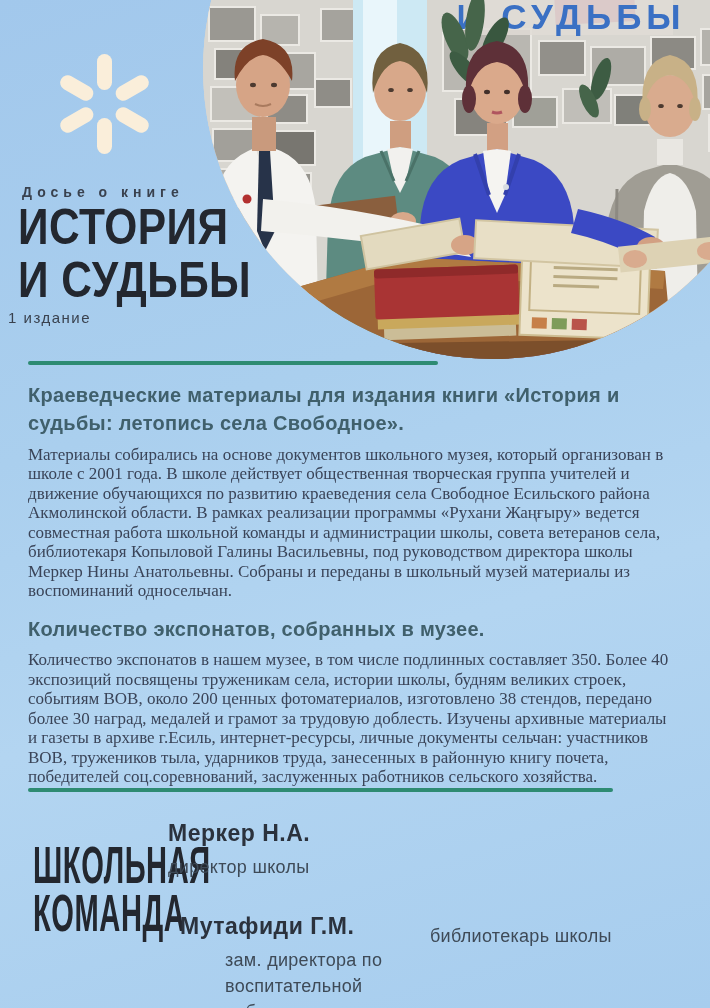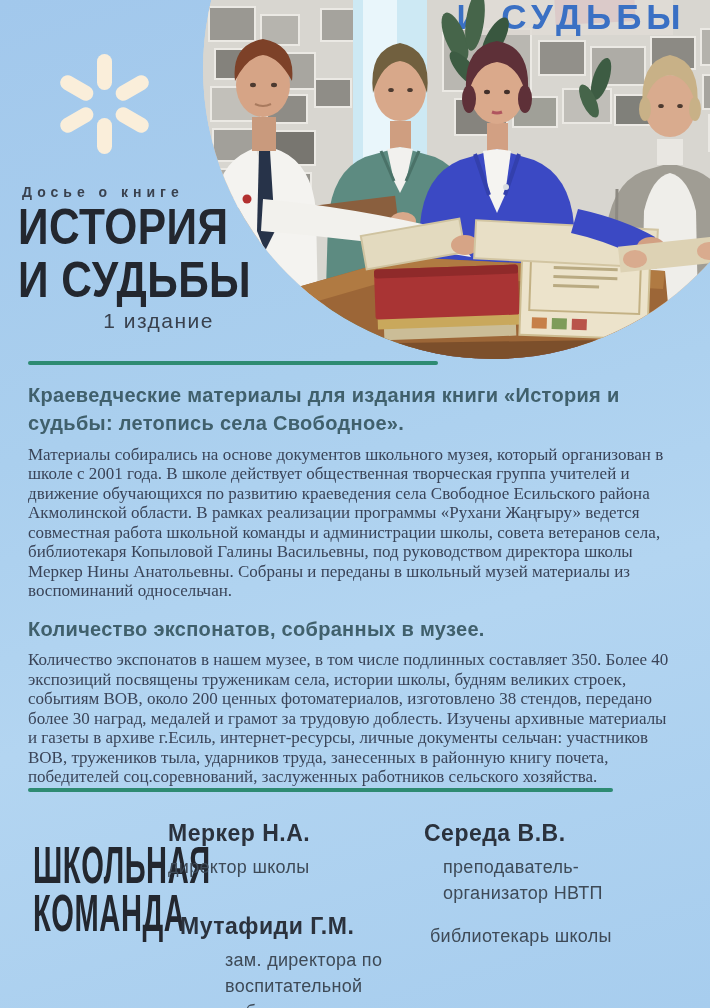--- a/index.html
+++ b/index.html
@@ -24,22 +24,22 @@
   .eyebrow{
     position:absolute;left:22px;top:184px;font-size:14px;font-weight:bold;
     letter-spacing:5px;color:#39414e;
   }
   .main-title{
     position:absolute;left:18px;top:201px;font-size:50px;line-height:53px;
     font-weight:bold;color:#23272f;transform:scaleX(0.85);transform-origin:left top;
     letter-spacing:0.5px;white-space:nowrap;
   }
   .edition{
-    position:absolute;left:0;top:309px;width:214px;text-align:right;
-    font-size:21px;color:#39414e;letter-spacing:1.5px;
+    position:absolute;left:8px;top:309px;width:214px;text-align:left;
+    font-size:15px;color:#39414e;letter-spacing:1.5px;
   }
   
   .divider{position:absolute;height:4px;border-radius:2px;background:#2e8b72;}
   .divider-1{left:28px;top:361px;width:410px;}
   .divider-2{left:28px;top:788px;width:585px;}
   
   .content{position:absolute;left:28px;top:381px;width:642px;}
   .section-heading{
     font-size:20px;line-height:1.42;color:#40606c;letter-spacing:0.3px;
     margin:0 0 7px 0;font-weight:bold;
@@ -245,24 +245,20 @@
 
   <div class="team-title">
     <div>ШКОЛЬНАЯ</div>
     <div>КОМАНДА</div>
   </div>
 
   <div class="member m1">
     <div class="member-name">Меркер Н.А.</div>
     <div class="member-role">директор школы</div>
   </div>
-  <div class="member m2">
-    <div class="member-name">Середа В.В.</div>
-    <div class="member-role">преподаватель-организатор НВТП</div>
-  </div>
   <div class="member m3">
     <div class="member-name">Мутафиди Г.М.</div>
     <div class="member-role">зам. директора по воспитательной работе</div>
   </div>
   <div class="member m4">
     <div class="member-role">библиотекарь школы</div>
   </div>
 
 </div>
 

